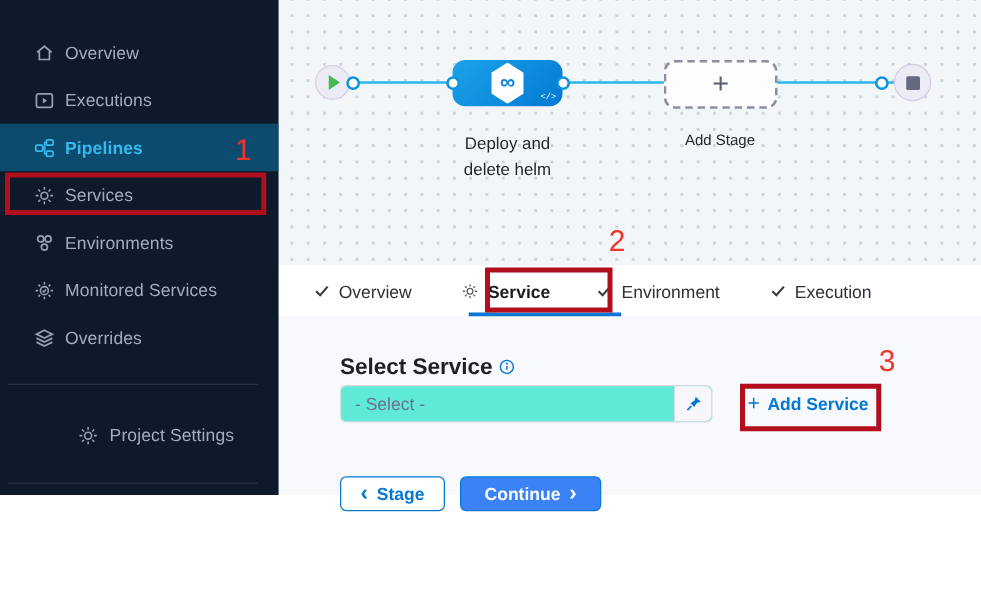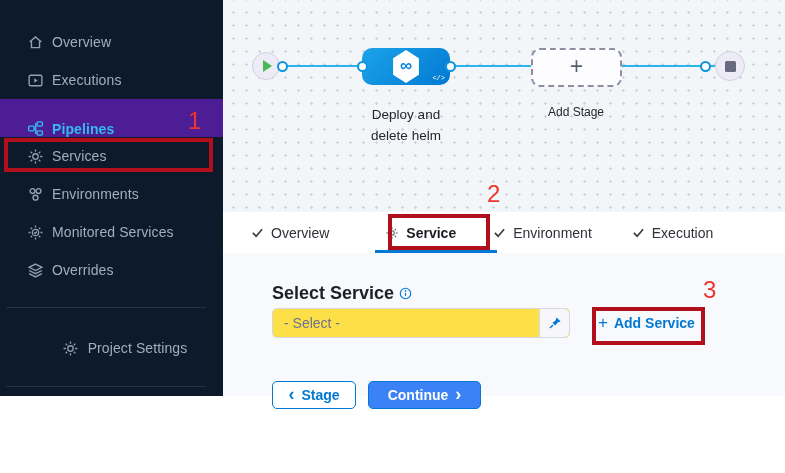--- a/index.html
+++ b/index.html
@@ -5,21 +5,21 @@
   * { margin:0; padding:0; box-sizing:border-box; }
   html,body { width:785px; height:473px; }
   body { font-family:"Liberation Sans","DejaVu Sans",sans-serif; overflow:hidden; }
   .app { position:relative; width:785px; height:396px; display:flex; background:#f8f9fc; }
 
   
   .sidebar { width:223px; height:100%; background:#0c1a2b; flex:0 0 223px; padding-top:23px; }
   .nav-item { height:38px; display:flex; align-items:center; padding-left:26px; cursor:pointer; }
   .nav-icon { width:18px; height:18px; margin-right:8px; color:#93a1b1; display:flex; align-items:center; justify-content:center; }
   .nav-label { font-size:14px; color:#a3aebc; font-weight:500; letter-spacing:.1px; }
-  .nav-item.active { background:#4c1d95;align-items:flex-end; }
+  .nav-item.active { background:#0c4a6e; }
   .nav-item.active .nav-label { color:#35b9ee; font-weight:700; }
   .nav-item.active .nav-icon { color:#35b9ee; }
   .side-divider { height:1px; background:#273345; margin:18px 17px 0 6px; }
   .side-divider.second { margin-top:19px; }
   .footer-item { margin-top:21px;justify-content:center; }
 
   
   .main { flex:1; display:flex; flex-direction:column; }
 
   
@@ -50,29 +50,29 @@
   .addstage-label { position:absolute; left:303px; top:105px; width:100px; text-align:center;
     font-size:12px; color:#23262d; }
   .end-node { position:absolute; left:492px; top:51px; width:30px; height:30px; border-radius:50%;
     background:#edebf5; border:1px solid #d3cfe2; z-index:2; display:flex; align-items:center; justify-content:center; }
   .end-square { width:11px; height:11px; background:#67697f; border-radius:1.5px; }
 
   
   .tabbar { position:relative; height:41px; background:#fff; display:flex; align-items:center; padding-left:28px; }
   .tab { display:flex; align-items:center; gap:7px; font-size:14px; color:#2f3038; font-weight:500; cursor:pointer; }
   .tab .t-icon { display:flex; align-items:center; }
-  .tab.m1 { margin-left:56px; } .tab.m2 { margin-left:37px; } .tab.m3 { margin-left:40px; }
+  .tab.m1 { margin-left:40px; } .tab.m2 { margin-left:37px; } .tab.m3 { margin-left:40px; }
   .tab.active { font-weight:700; color:#1b1c22; }
   .tab-underline { position:absolute; left:152px; bottom:-1px; width:122px; height:4px; background:#0277d4; }
 
   
   .content { position:relative; flex:1; background:#f8f9fc; }
   .field-label-row { position:absolute; left:49px; top:30px; display:flex; align-items:center; gap:5px; }
   .field-label { font-size:18px; font-weight:700; color:#1e2027; }
-  .select-box { position:absolute; left:49px; top:55px; width:298px; height:30px; background:#fde047;
+  .select-box { position:absolute; left:49px; top:55px; width:298px; height:30px; background:#5eead4;
     border:1px solid #d8d8e3; border-radius:5px; display:flex; align-items:center; cursor:pointer; }
   .select-placeholder { flex:1; padding-left:11px; font-size:14px; color:#6e7191; }
   .pin-seg { width:30px; height:100%; border-left:1px solid #d8d8e3; background:#f7f7fb;
     border-radius:0 5px 5px 0; display:flex; align-items:center; justify-content:center; cursor:pointer; }
   .add-service { position:absolute; left:375px; top:55px; height:30px; display:flex; align-items:center; gap:6px;
     color:#0278d5; font-weight:700; font-size:14px; cursor:pointer; }
   .add-plus { font-size:17px; font-weight:400; line-height:1; margin-top:-1px; }
   .btn-row { position:absolute; left:49px; top:128px; display:flex; gap:12px; }
   .btn { height:28px; border-radius:5px; font-size:14px; font-weight:700; display:flex; align-items:center;
     justify-content:center; gap:7px; cursor:pointer; }

